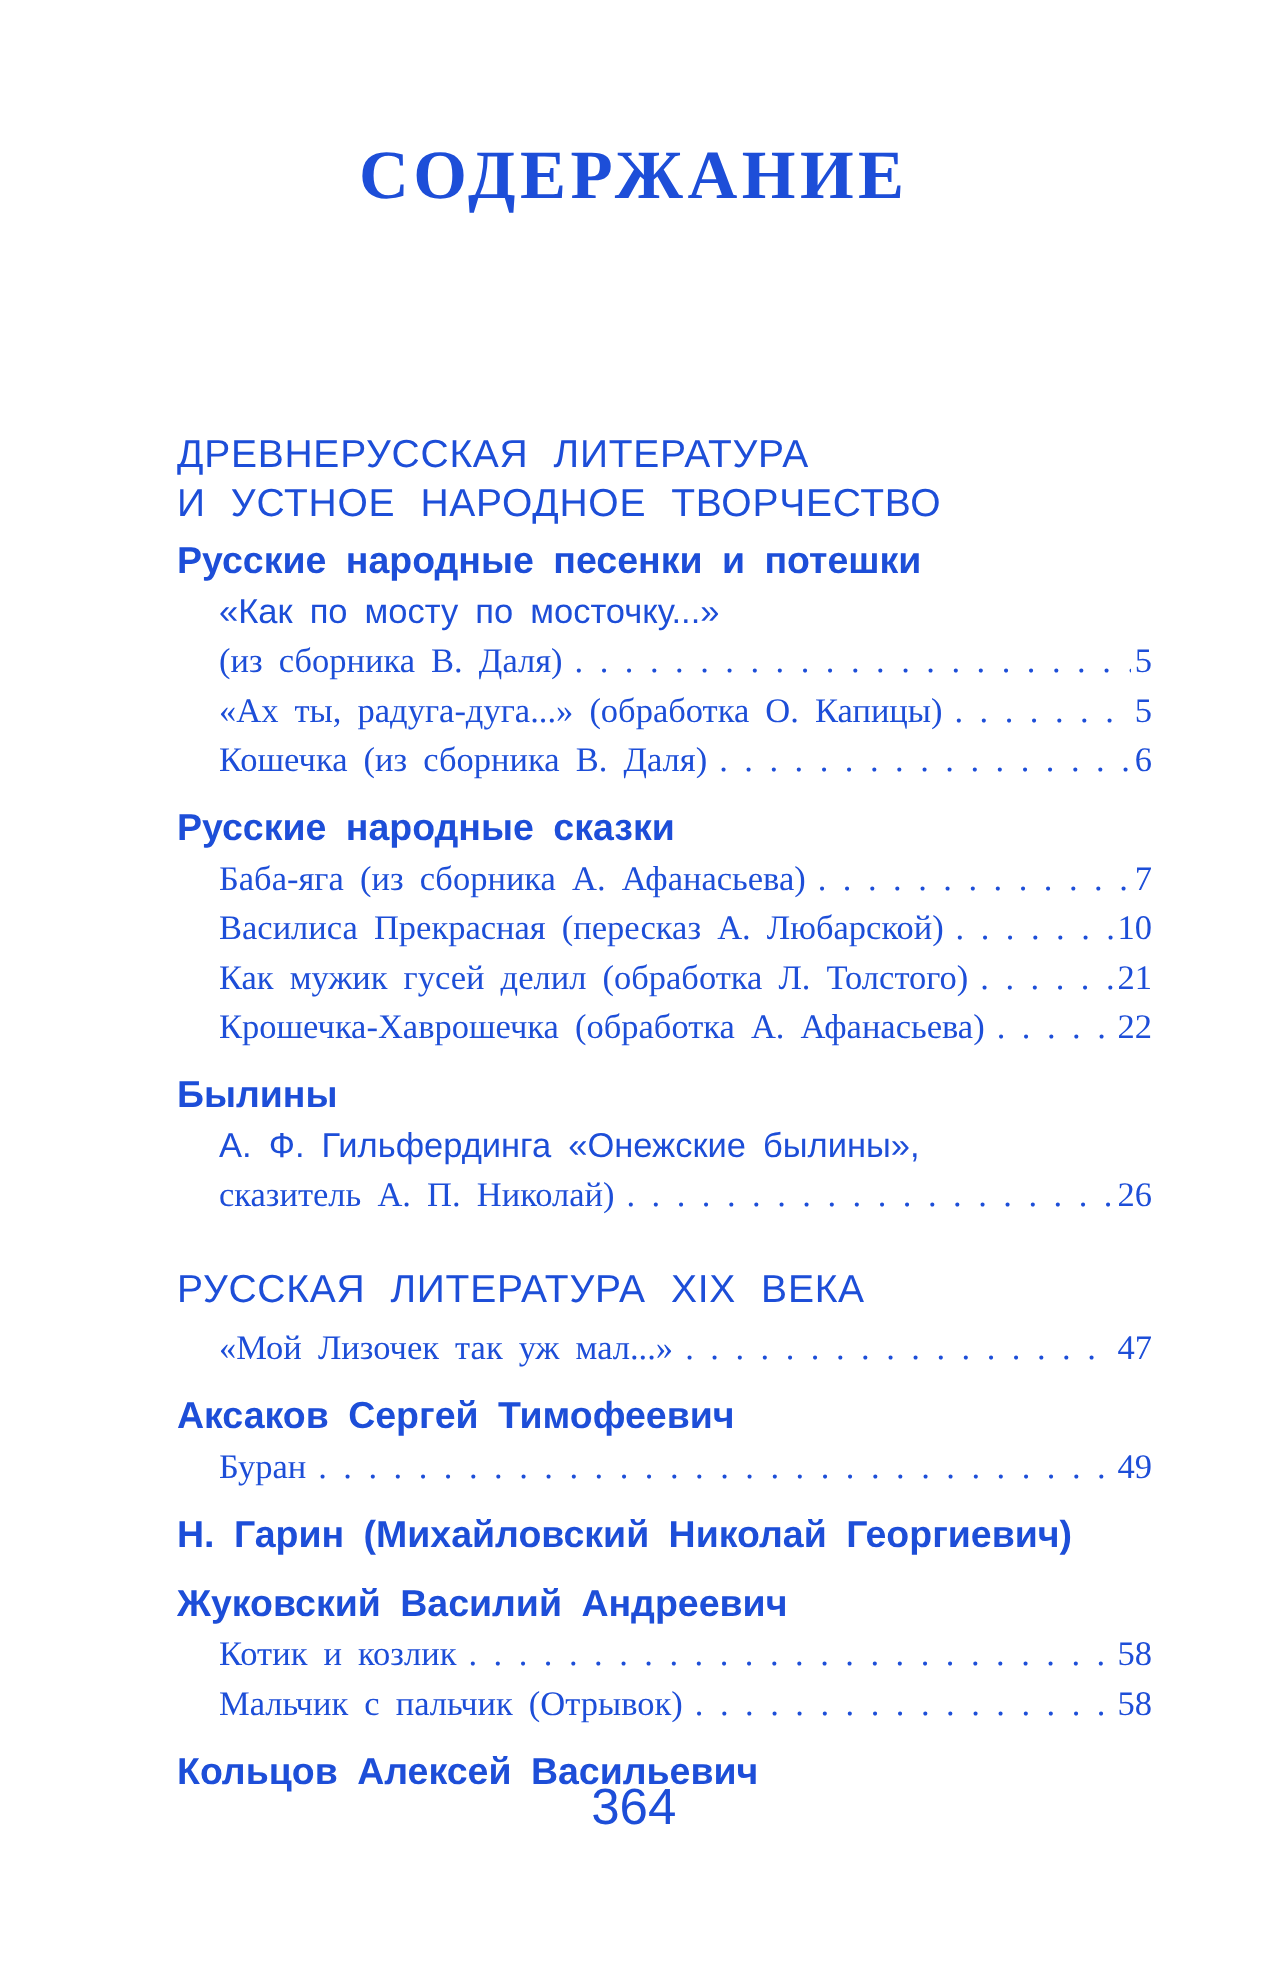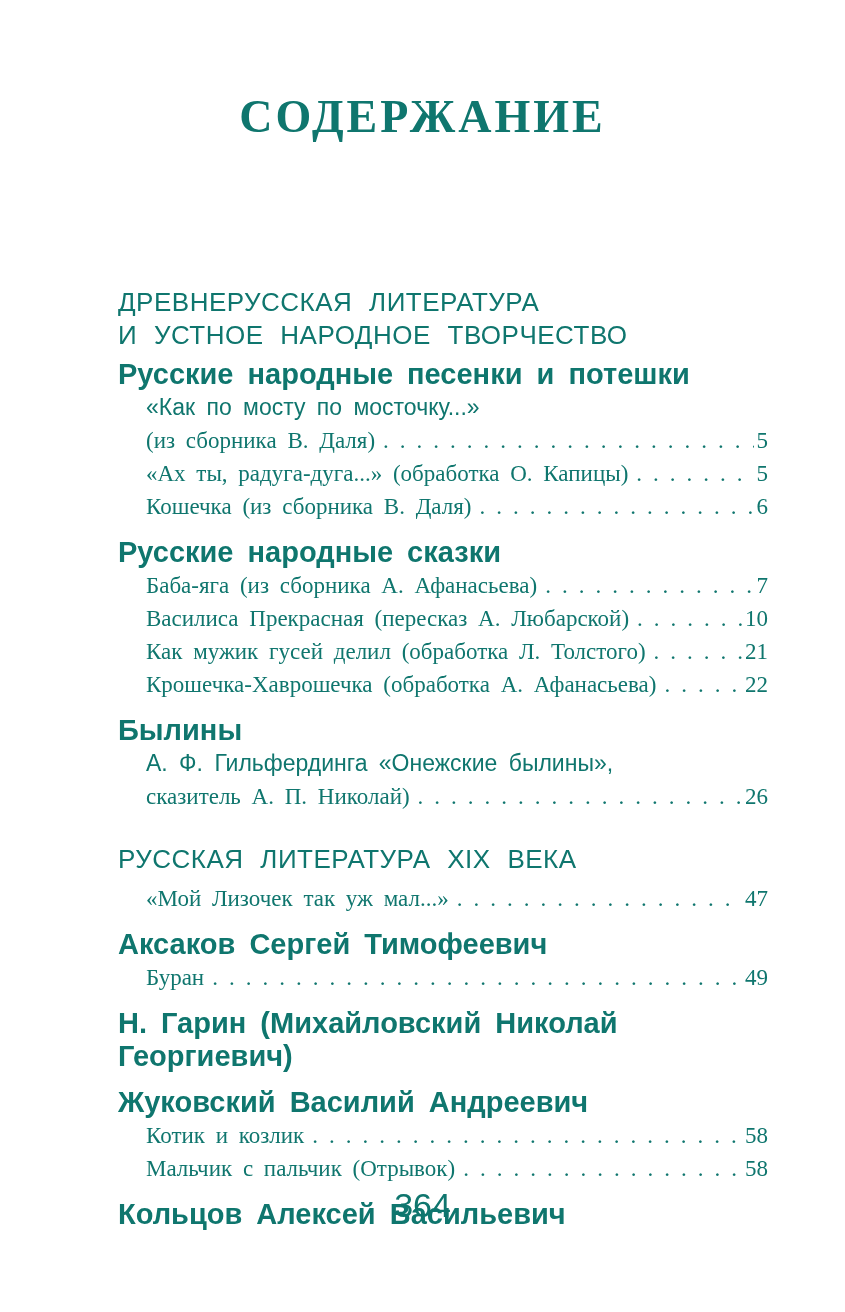--- a/index.html
+++ b/index.html
@@ -6,21 +6,21 @@
     margin: 0;
     padding: 0;
     background: #ffffff;
   }
   .page {
     position: relative;
     width: 845px;
     height: 1312px;
     margin: 0 auto;
     background: #ffffff;
-    color: #0f766e;
+    color: #1d4ed8;
     font-family: "Liberation Sans", sans-serif;
     overflow: hidden;
   }
   .book-title {
     padding-top: 94px;
     text-align: center;
     font-family: "Liberation Serif", serif;
     font-weight: bold;
     font-size: 46px;
     line-height: 46px;
@@ -42,21 +42,21 @@
     margin-top: 146px;
   }
   .part-heading + .group {
     margin-top: 2px;
   }
   .group {
     margin-top: 13px;
   }
   .group-title {
     font-weight: bold;
-    font-size: 29px;
+    font-size: 25px;
     line-height: 33px;
     word-spacing: 6px;
   }
   .item { }
   .line {
     font-size: 23px;
     line-height: 33px;
     word-spacing: 5px;
     padding-left: 28px;
   }

